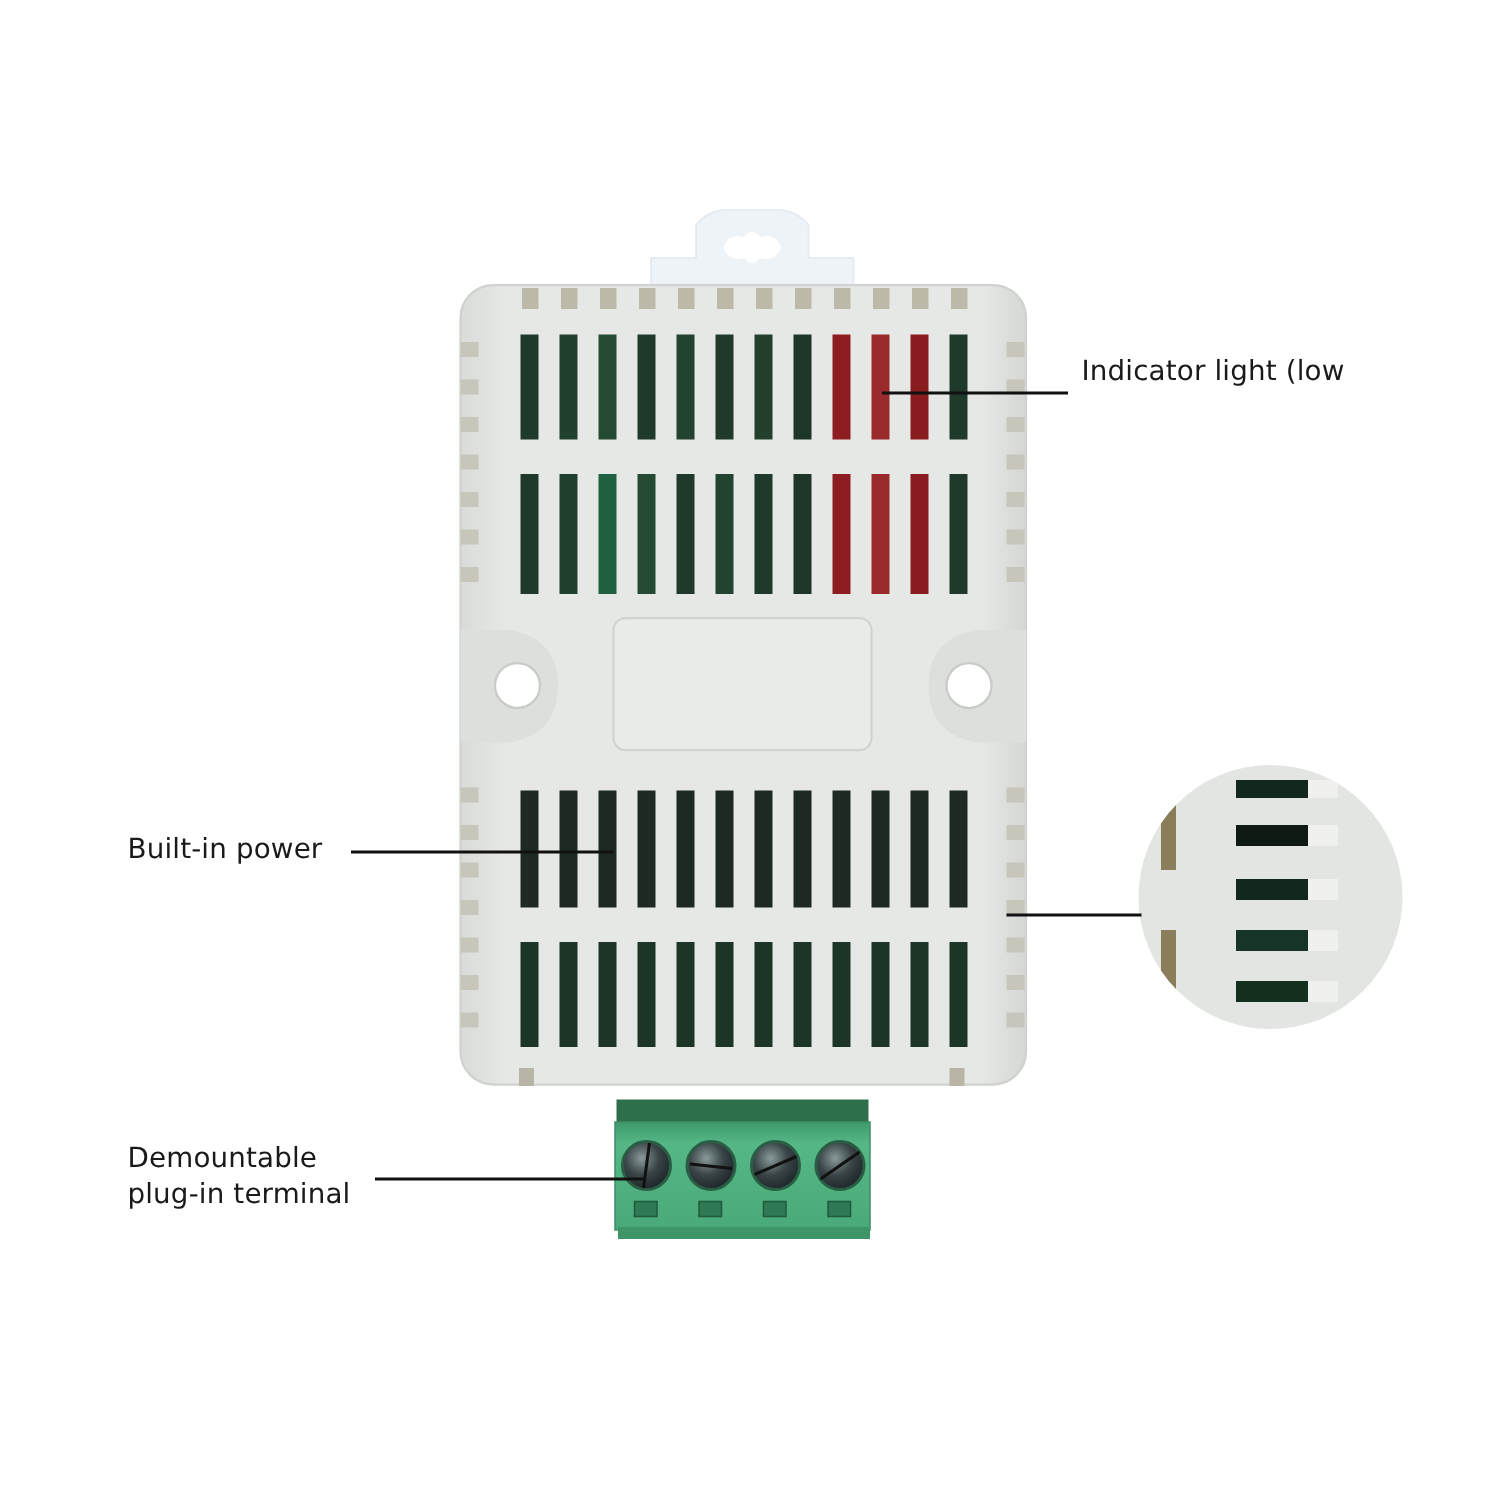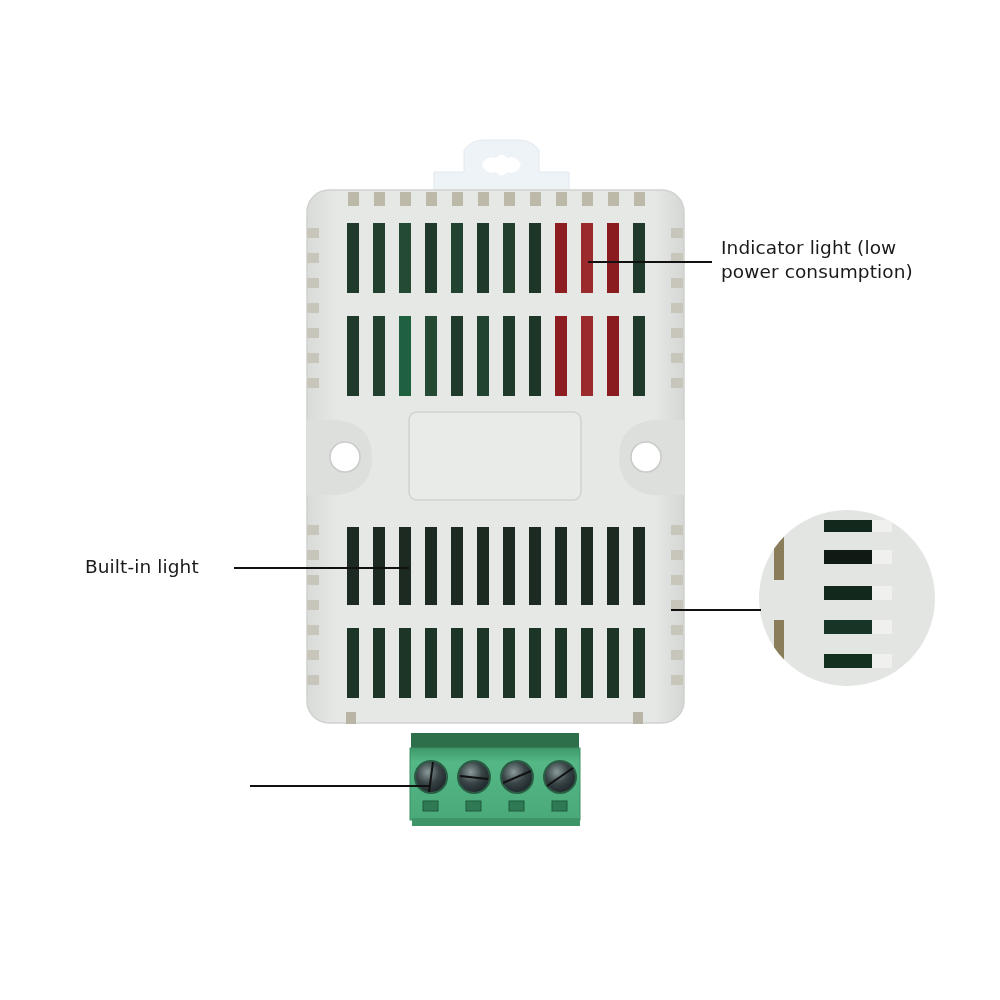--- a/index.html
+++ b/index.html
@@ -206,23 +206,26 @@
     </g>
   </svg>
 
   <div class="leader" style="left:584px; top:261px; width:124px;"></div>
   <div class="leader" style="left:230px; top:567px; width:175px;"></div>
   <div class="leader" style="left:667px; top:609px; width:90px;"></div>
   <div class="leader" style="left:246px; top:785px; width:180px;"></div>
 
   <div class="label" style="left:717px; top:236px;">
     <div>Indicator light (low</div>
-    <div>power consumption)</div>
   </div>
 
   <div class="label" style="left:81px; top:555px;">
-    <div>Built-in light</div>
+    <div>Built-in power</div>
   </div>
 
   <div class="label center" style="left:744px; top:704px; width:200px;">
   </div>
 
+  <div class="label" style="left:81px; top:761px;">
+    <div>Demountable</div>
+    <div>plug-in terminal</div>
+  </div>
 </div>
 
 </body></html>

